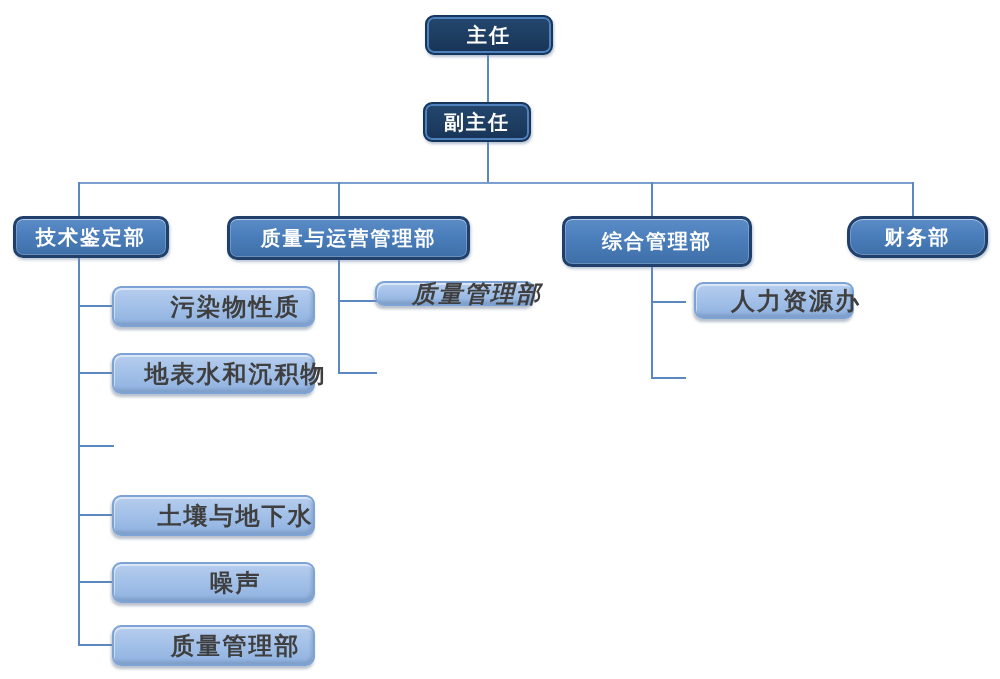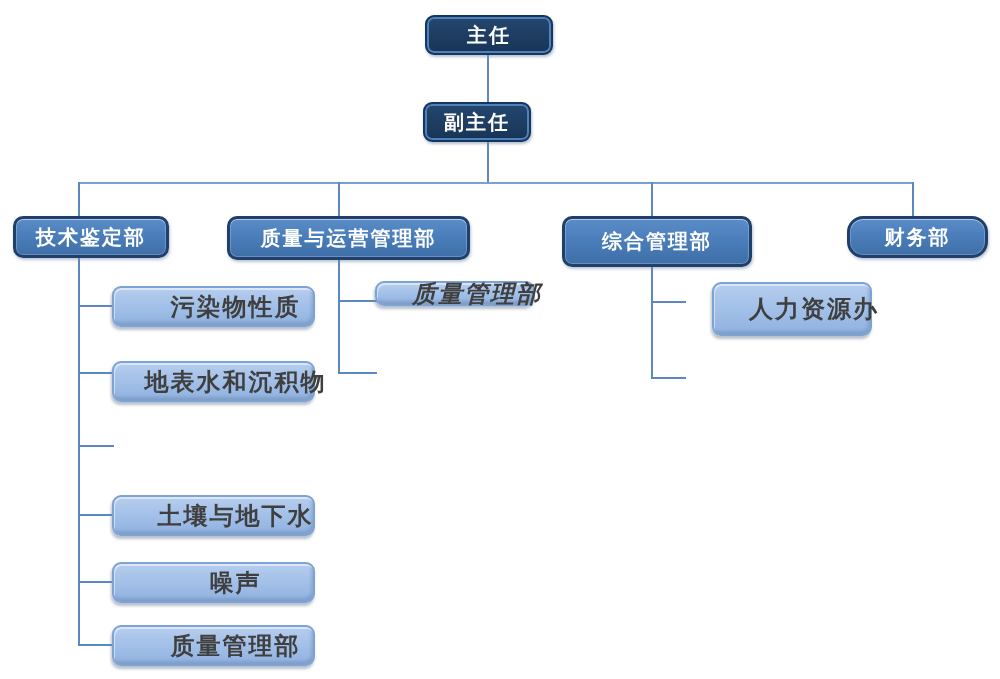--- a/index.html
+++ b/index.html
@@ -56,24 +56,24 @@
   .s3a{left:651px;top:301px;width:35px;}
   .s3b{left:651px;top:377px;width:35px;}
   
   .p-director{left:425px;top:15px;width:128px;height:40px;}
   .p-deputy{left:423px;top:102px;width:108px;height:40px;}
   .p-d1{left:13px;top:216px;width:156px;height:42px;}
   .p-d2{left:227px;top:216px;width:243px;height:44px;}
   .p-d3{left:562px;top:216px;width:190px;height:51px;}
   .p-d4{left:847px;top:216px;width:141px;height:42px;border-radius:16px;}
   .col1{left:112px;width:203px;height:41px;}
-  .c1a{top:286px}.c1b{top:361px}.c1c{top:426px}.c1d{top:495px}.c1e{top:562px}.c1f{top:625px}
+  .c1a{top:286px}.c1b{top:353px}.c1c{top:426px}.c1d{top:495px}.c1e{top:562px}.c1f{top:625px}
   .col2{left:375px;width:160px;height:25px;font-style:italic;}
   .c2a{top:281px}.c2b{top:353px}
-  .col3{left:712px;width:160px;height:54px;}
+  .col3{left:694px;width:160px;height:37px;}
   .c3a{top:282px}.c3b{top:358px}
 </style>
 </head>
 <body>
 
 <div class="canvas">
 
   <div class="ln v1"></div>
   <div class="ln v2"></div>
   <div class="ln bus"></div>

